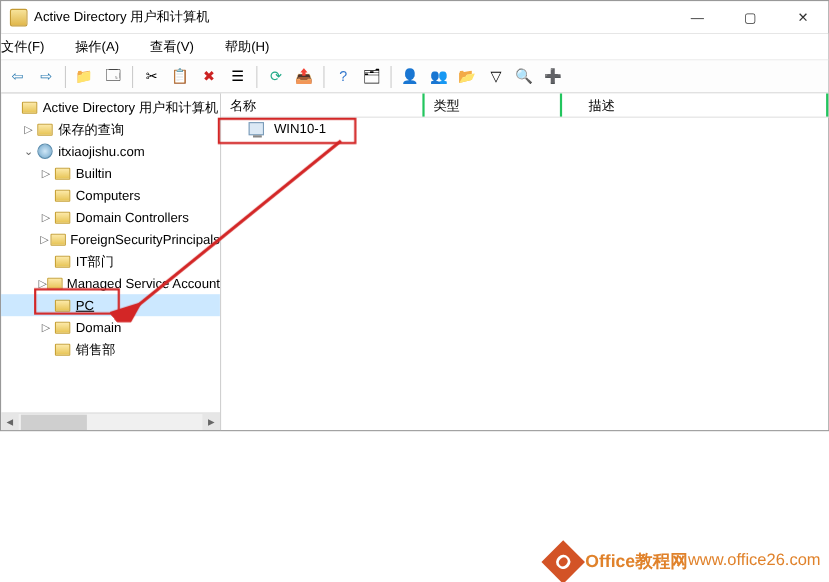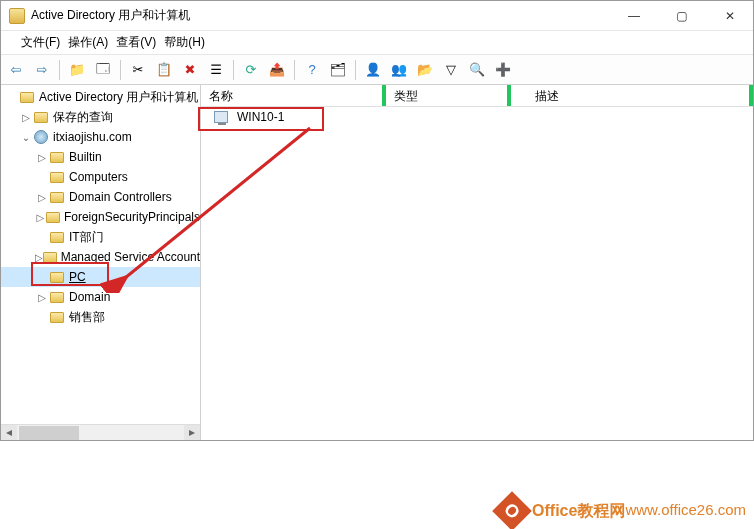--- a/index.html
+++ b/index.html
@@ -1,23 +1,23 @@
 <!DOCTYPE html>
 <html><head>
   <meta charset="utf-8">
   <style>
     * { box-sizing: border-box; margin: 0; padding: 0; font-family: "Segoe UI", Tahoma, sans-serif; font-size: 12px; }
     body { width: 754px; height: 529px; background: #fff; position: relative; overflow: hidden; }
-    .window { border: 1px solid #999; width: 754px; height: 441px; display: flex; flex-direction: column; }
+    .window { border: 1px solid #999; width: 754px; height: 392px; display: flex; flex-direction: column; }
     .titlebar { height: 30px; display: flex; align-items: center; padding: 0 8px; border-bottom: 1px solid #e6e6e6; }
     .title-icon { width: 16px; height: 16px; margin-right: 6px; background: linear-gradient(#f7e39a,#e0b74b); border: 1px solid #c49a32; border-radius: 2px; }
     .title-text { flex: 1; }
     .win-controls { display: flex; gap: 18px; }
     .win-btn { width: 30px; height: 22px; display: inline-flex; align-items: center; justify-content: center; color:#333; }
-    .menubar { height: 24px; display: flex; align-items: center; padding: 0 20px; gap: 8px; border-bottom: 1px solid #e6e6e6; background:#fff;}
+    .menubar { height: 24px; display: flex; align-items: center; padding: 0 0; gap: 28px; border-bottom: 1px solid #e6e6e6; background:#fff;}
     .menuitem { }
     .toolbar { height: 30px; display: flex; align-items: center; padding: 0 4px; gap: 4px; border-bottom: 1px solid #d0d0d0; background:#fdfdfd;}
     .tbtn { width: 22px; height: 22px; display: inline-flex; align-items: center; justify-content: center; border:1px solid transparent; font-size:13px;}
     .sep { width:1px; height:20px; background:#ccc; margin:0 2px; }
     .content { flex: 1; display: flex; min-height: 0; }
     .tree-pane { width: 200px; border-right: 1px solid #d0d0d0; overflow:hidden; position:relative; display:flex; flex-direction:column;}
     .tree { flex:1; padding: 2px 0; overflow: auto; }
     .tree-row { display: flex; align-items: center; height: 20px; padding-left: 4px; white-space: nowrap; }
     .twisty { width: 14px; text-align:center; color:#666; font-size:10px;}
     .ticon { width: 16px; height: 16px; margin-right: 4px; display:inline-flex; align-items:center; justify-content:center;}
@@ -26,27 +26,27 @@
     .pc-icon { width:14px; height:12px; background:#dce9f5; border:1px solid #7a9bb8; position:relative; }
     .pc-icon::after { content:""; position:absolute; bottom:-3px; left:3px; width:8px; height:2px; background:#888;}
     .selected { background:#cce8ff;text-decoration:underline; }
     .indent-1 { padding-left: 18px; }
     .indent-2 { padding-left: 34px; }
     .scrollbar-h { height:16px; background:#f0f0f0; border-top:1px solid #ddd; display:flex; align-items:center;}
     .scroll-left, .scroll-right { width:16px; height:16px; text-align:center; color:#666; background:#e6e6e6;}
     .scroll-thumb { height:14px; width:60px; background:#cfcfcf; margin-left:2px;}
     .list-pane { flex: 1; display: flex; flex-direction: column; position:relative;}
     .list-header { height: 22px; display: flex; border-bottom: 1px solid #e0e0e0; background:#fff;}
-    .list-col { padding: 3px 8px; border-right:4px solid #22c55e; }
+    .list-col { padding: 3px 8px; border-right:2px solid #22c55e; }
     .col-name { width: 185px; }
     .col-type { width: 125px; }
     .col-desc { flex: 1; margin-left: 16px; }
     .list-body { flex:1; }
     .list-row { display:flex; height:20px; align-items:center; }
-    .cell { padding: 0 12px; display:flex; align-items:center; gap:4px;}
+    .cell { padding: 0 24px; display:flex; align-items:center; gap:4px;}
     .cell-name { width:185px; }
     .cell-type { width:125px; }
     .highlight-box { position:absolute; border: 2px solid #d32626; pointer-events:none; }
     .hb1 { left: 198px; top: 107px; width:126px; height:24px; }
     .hb2 { left: 31px; top: 262px; width:78px; height:24px; }
     .arrow-svg { position:absolute; left:100px; top:118px; pointer-events:none;}
     .watermark { position:absolute; right:8px; bottom:4px; display:flex; align-items:center; gap:6px; }
     .wm-logo { width:28px; height:28px; background:#d35326; transform:rotate(45deg); display:flex; align-items:center; justify-content:center; color:#fff; font-weight:bold; font-size:18px; }
     .wm-text { display:flex; flex-direction:row; line-height:1.1; }
     .wm-title { color:#e0822b; font-size:16px; font-weight:bold; }

